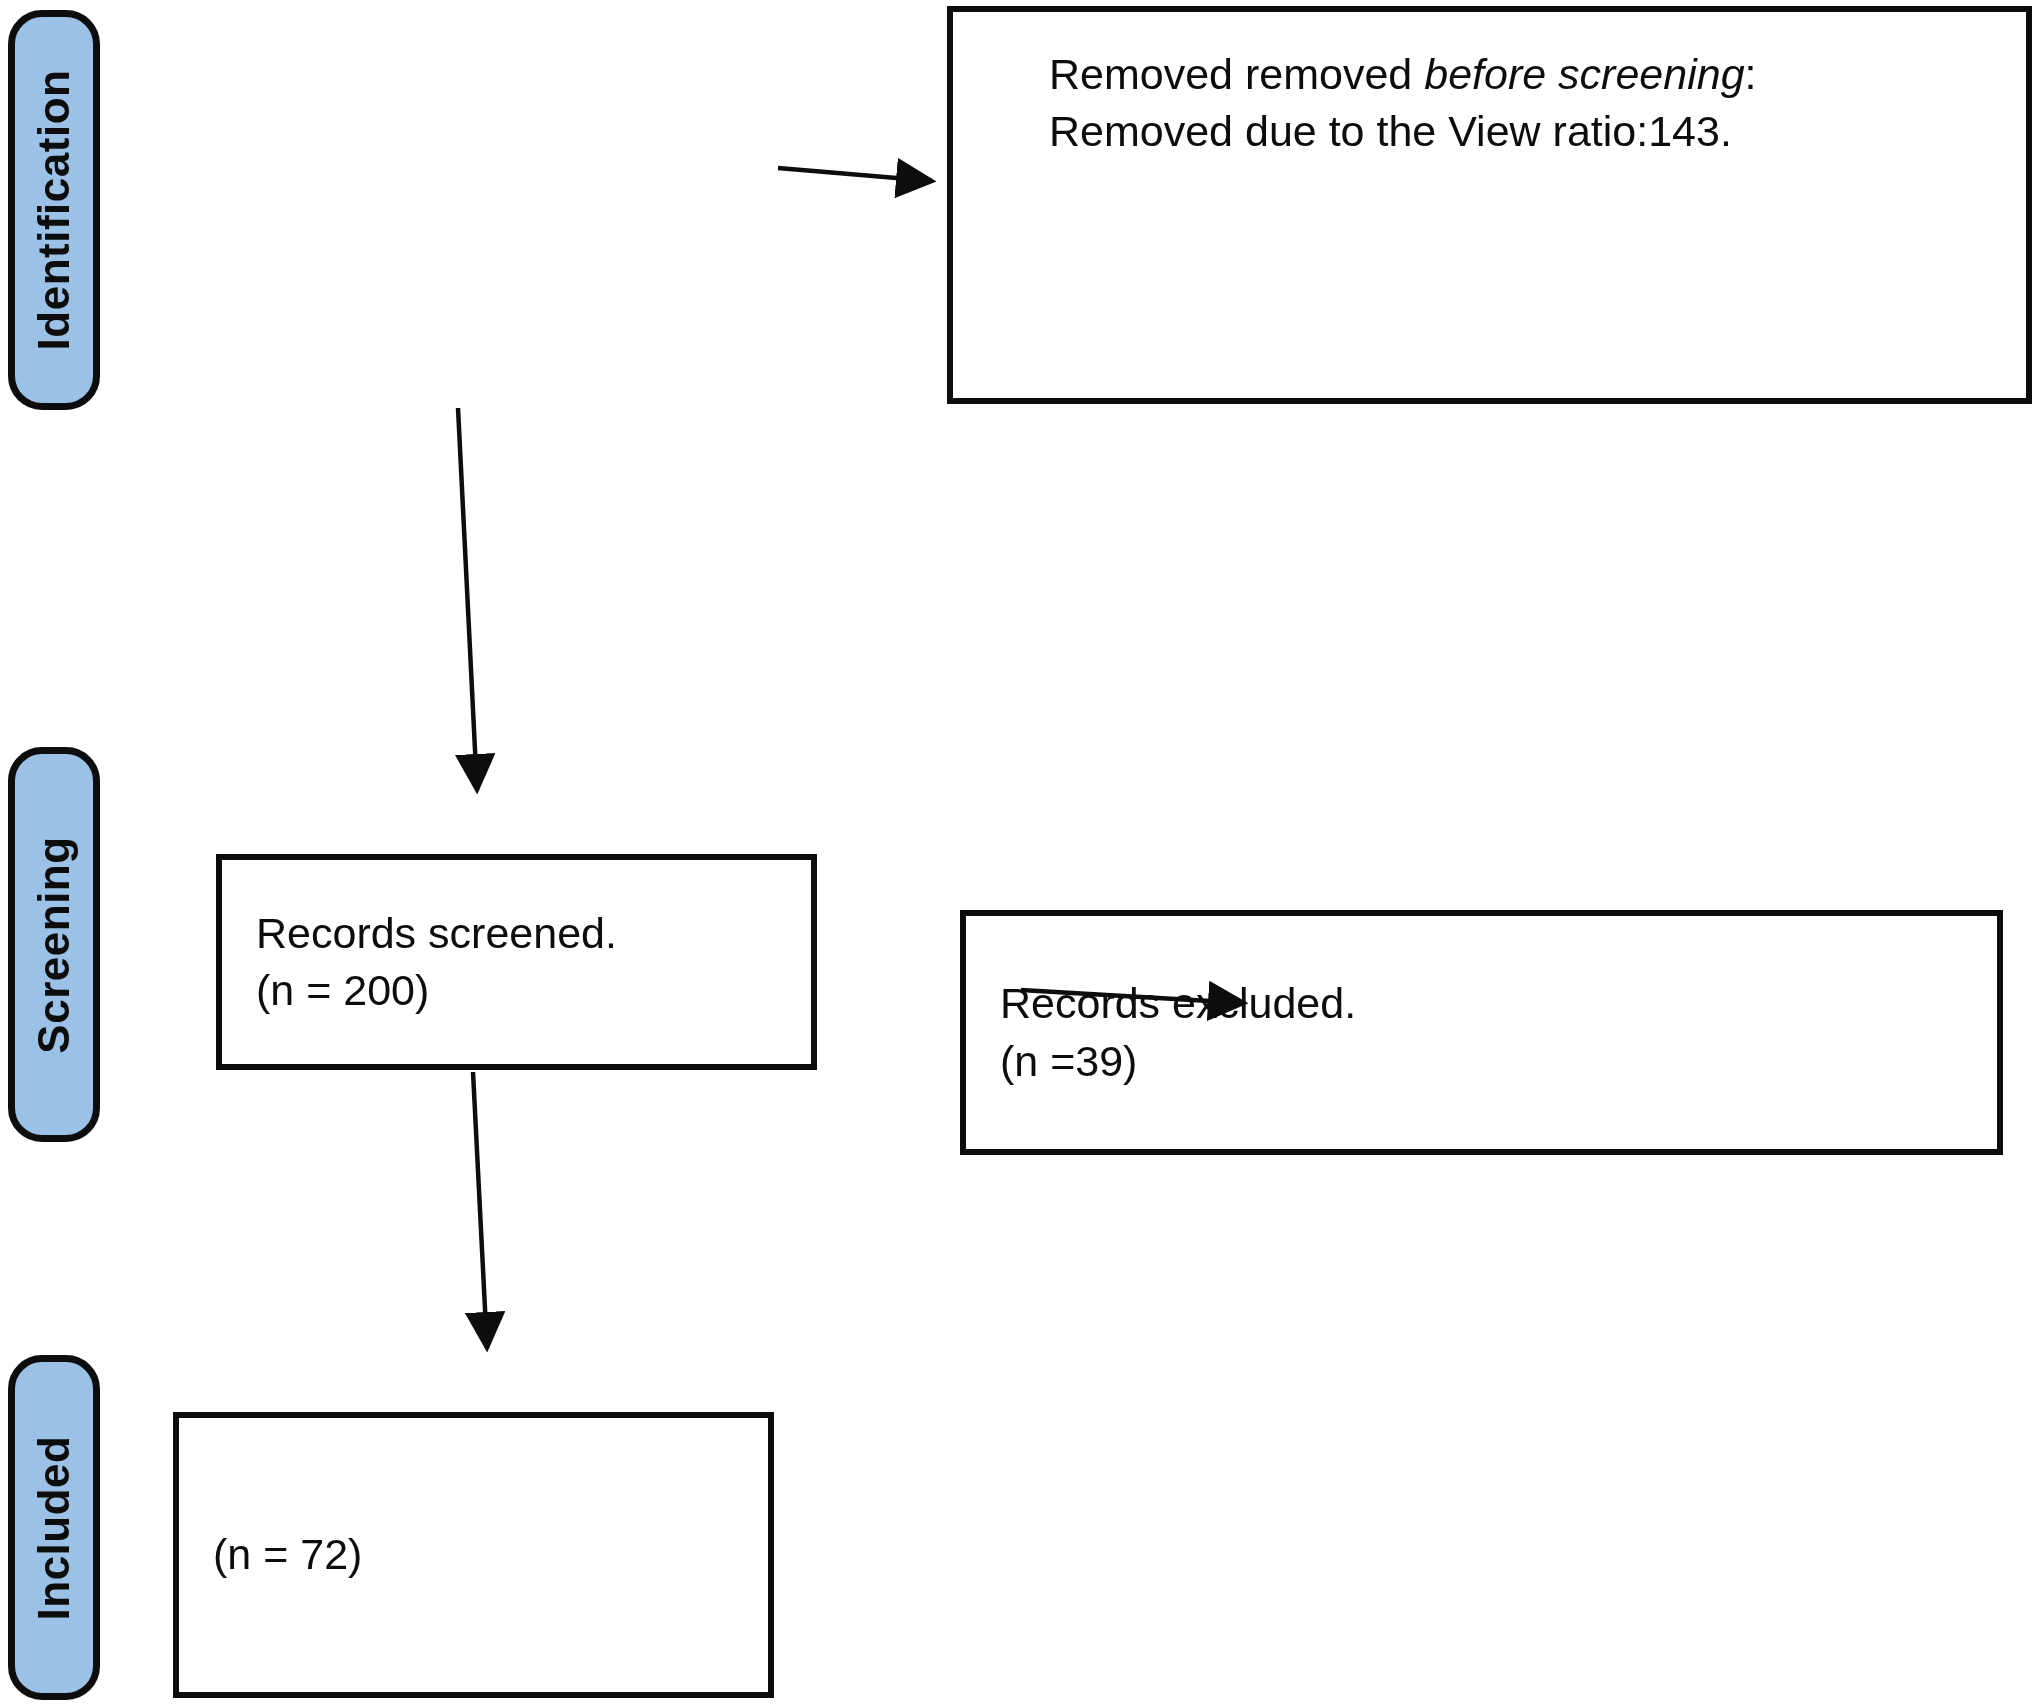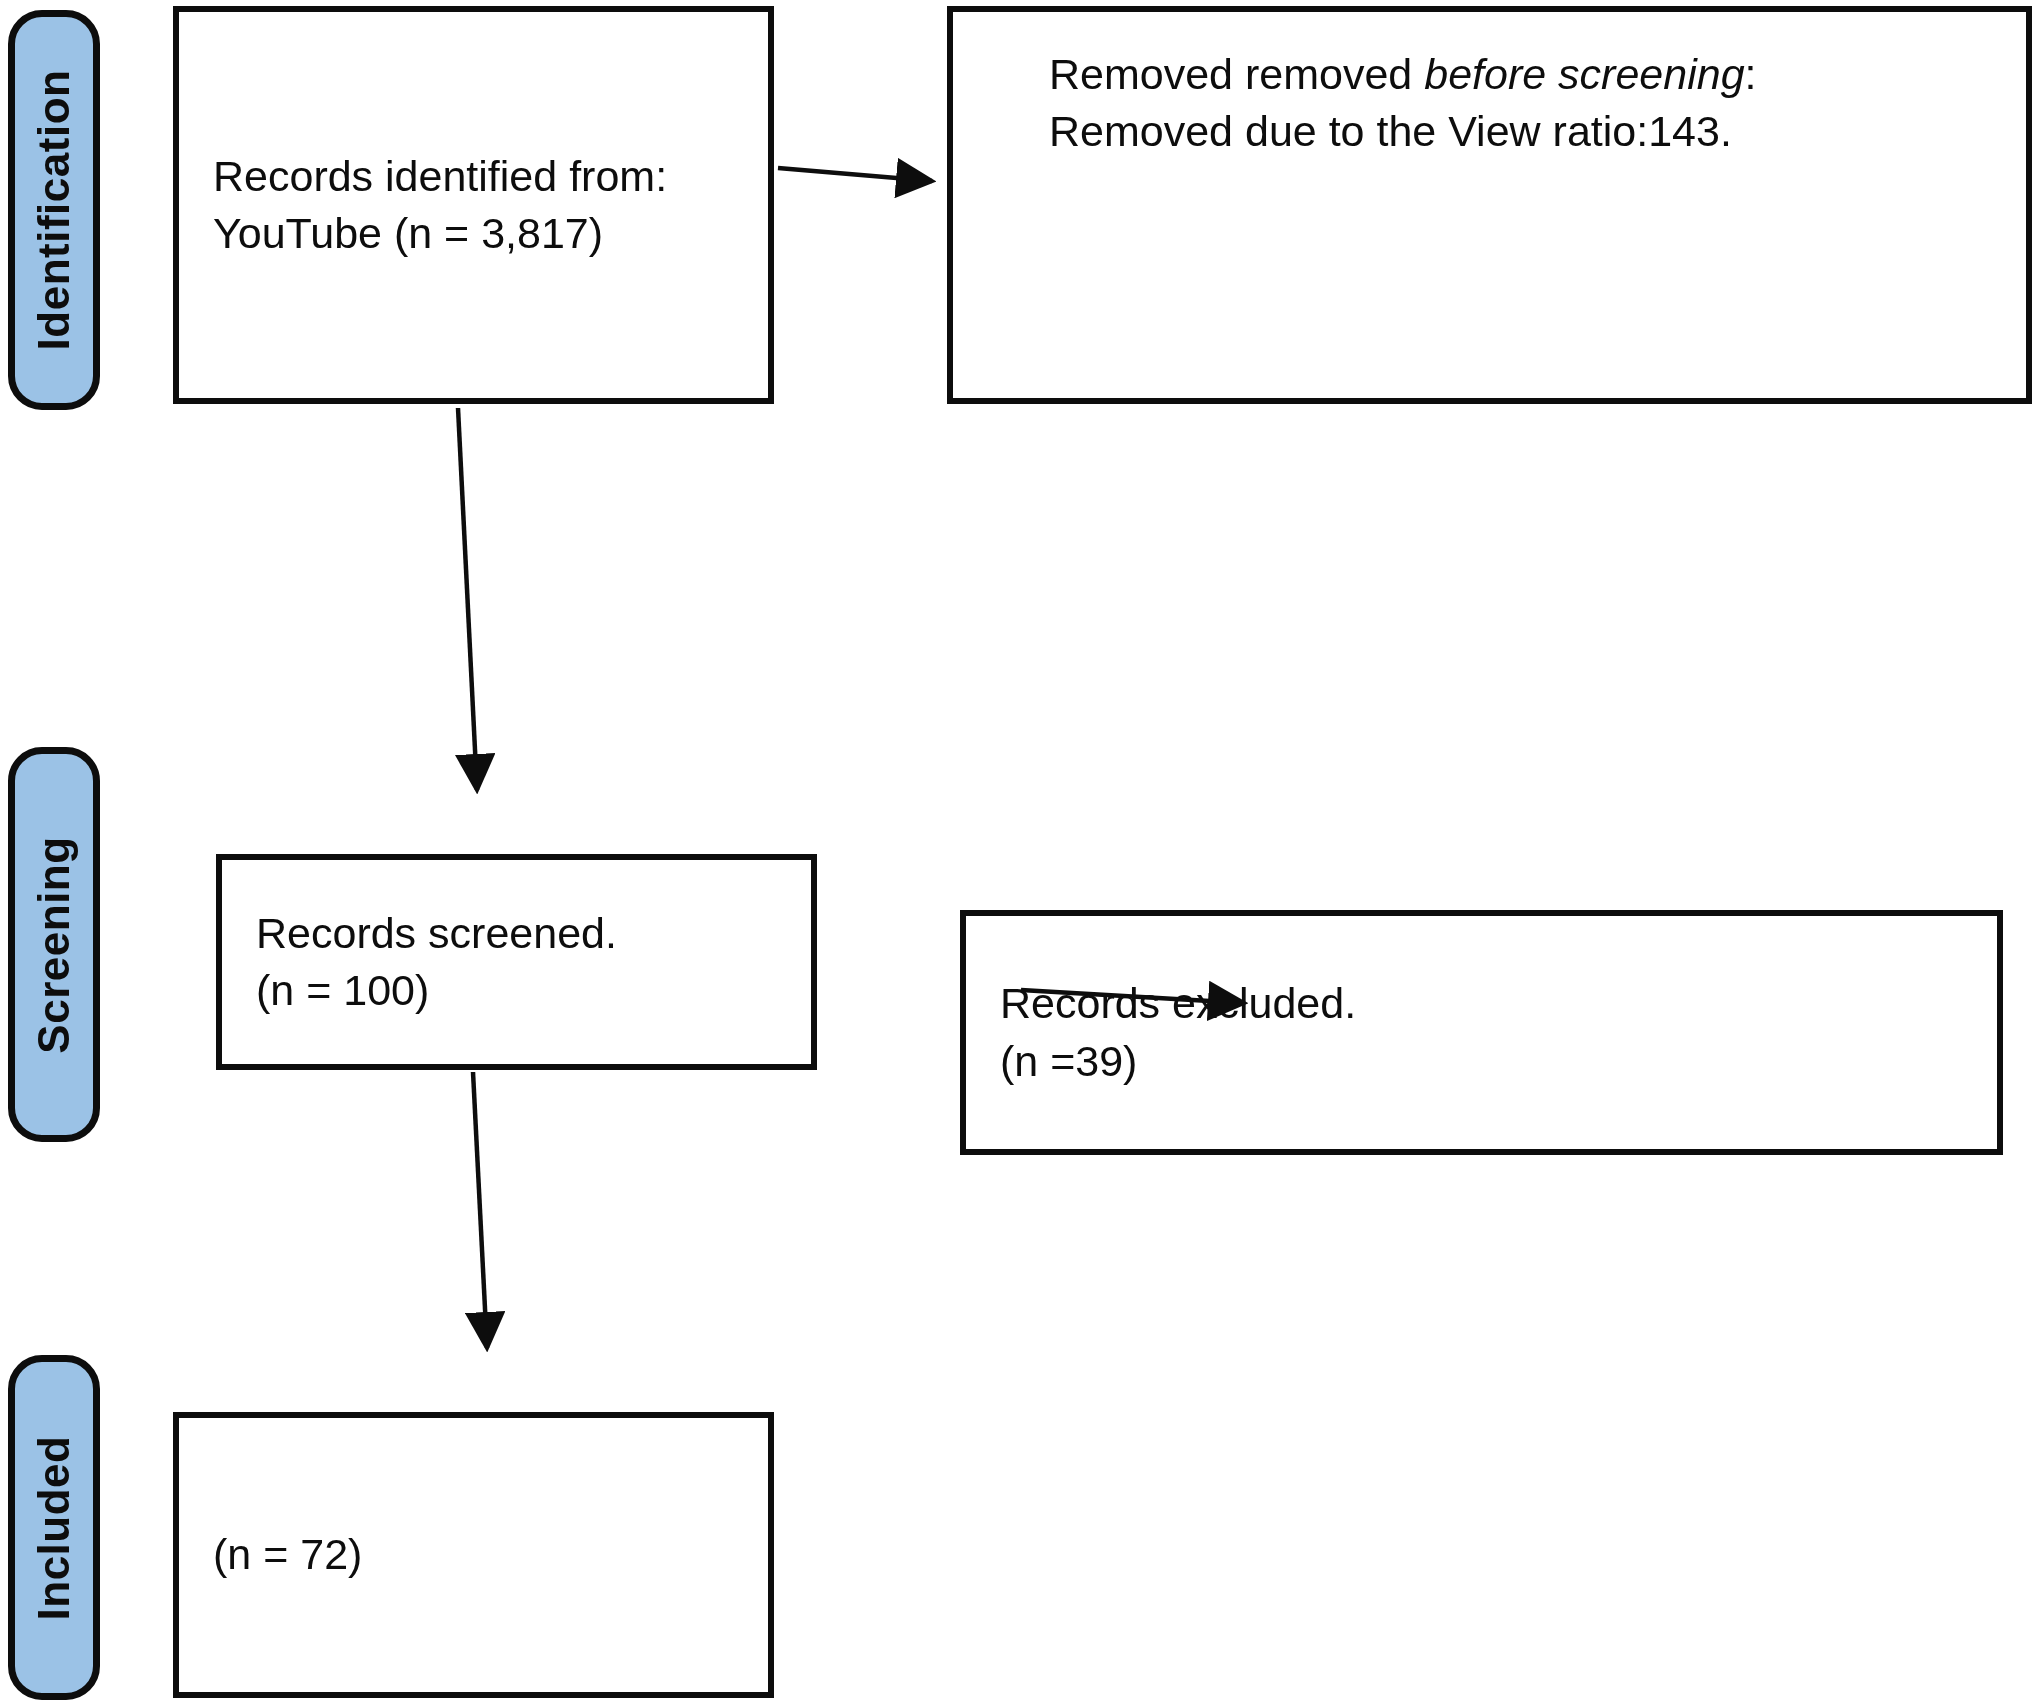--- a/index.html
+++ b/index.html
@@ -82,33 +82,29 @@
   </div>
 
   <div class="stage-label" style="left:8px; top:747px; width:92px; height:395px;">
     <span class="stage-text">Screening</span>
   </div>
 
   <div class="stage-label" style="left:8px; top:1355px; width:92px; height:345px;">
     <span class="stage-text">Included</span>
   </div>
 
-  <div class="flow-box" style="left:173px; top:6px; width:601px; height:398px;">
-    <div class="box-text">Records identified from:</div>
-    <div class="box-text">YouTube (n = 3,817)</div>
-  </div>
 
   <div class="flow-box" style="left:947px; top:6px; width:1085px; height:398px; justify-content:flex-start; padding-top:34px;">
     <div class="box-text indented"><span>Removed removed </span><em>before screening</em><span>:</span></div>
     <div class="box-text indented">Removed due to the View ratio:143.</div>
   </div>
 
   <div class="flow-box" style="left:173px; top:854px; width:601px; height:216px;margin-left:43px;">
     <div class="box-text">Records screened.</div>
-    <div class="box-text">(n = 100)</div>
+    <div class="box-text">(n = 200)</div>
   </div>
 
   <div class="flow-box" style="left:960px; top:910px; width:1043px; height:245px;">
     <div class="box-text">Records excluded.</div>
     <div class="box-text">(n =39)</div>
   </div>
 
   <div class="flow-box" style="left:173px; top:1412px; width:601px; height:286px;">
     <div class="box-text">(n = 72)</div>
   </div>

